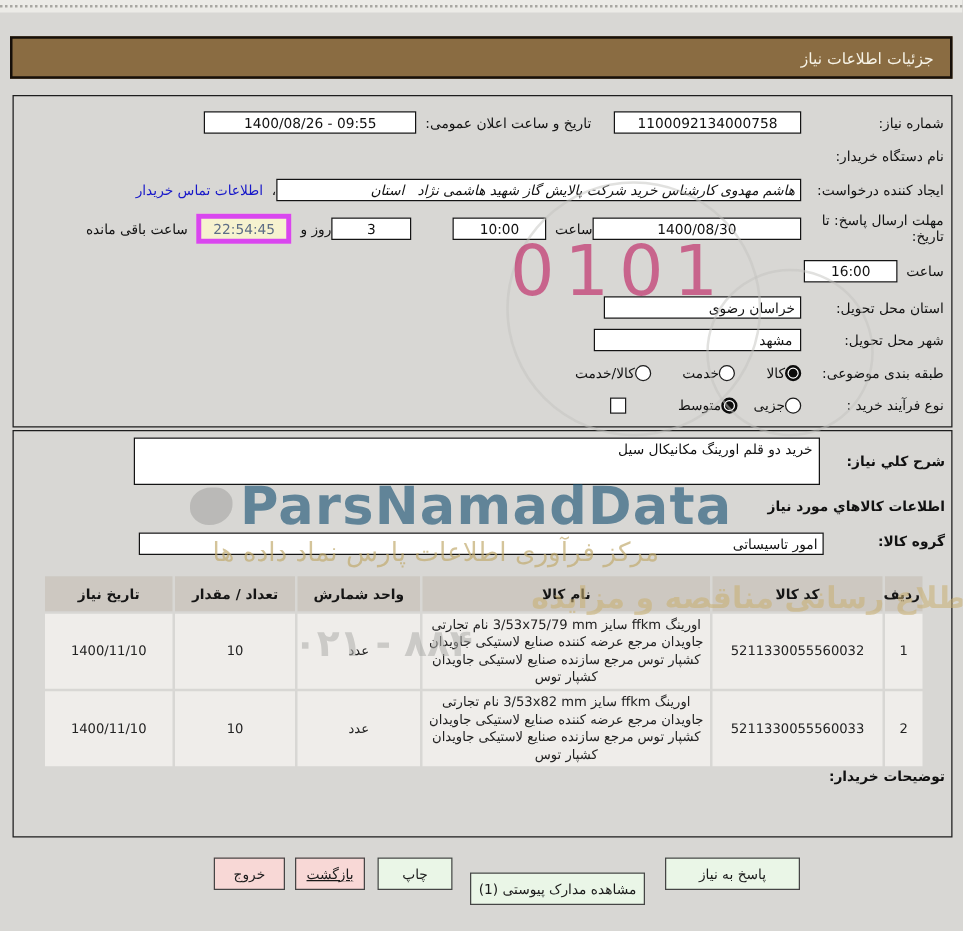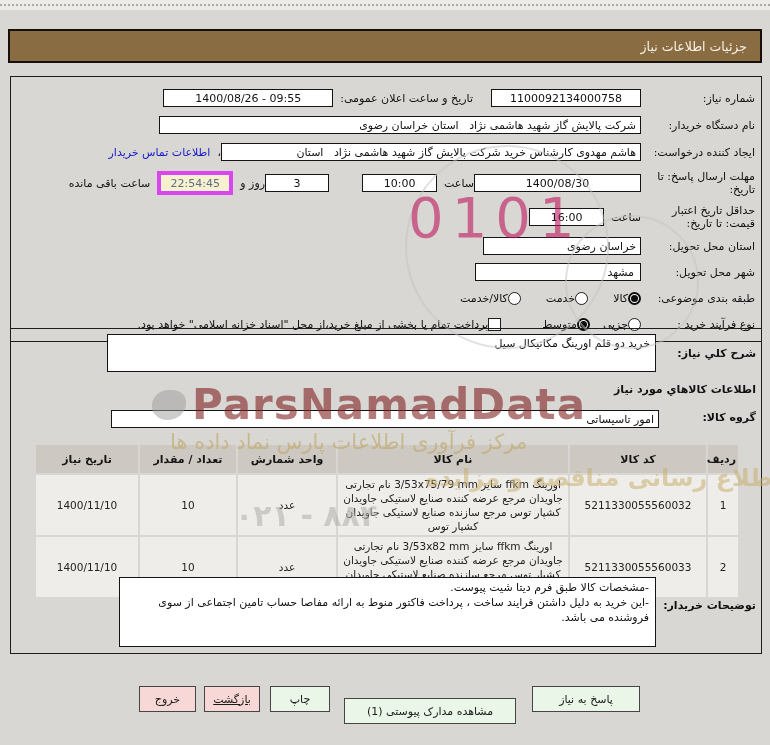--- a/index.html
+++ b/index.html
@@ -16,21 +16,21 @@
   
   .titlebar{
     top:29px;left:8px;right:8px;height:30px;
     background:#8a6c42;border:2px solid #17100a;
     display:flex;align-items:center;padding-right:13px;
     color:#f7f3e6;font-size:12.5px;
   }
   
   .panel{border:1px solid #1d1d1d;left:10px;right:8px;background:transparent;}
   .panel1{top:76px;height:264px;}
-  .panel2{top:328px;height:324px;padding-left:36px;}
+  .panel2{top:344px;height:324px;padding-left:36px;}
   
   .frow{position:absolute;left:6px;right:6px;display:flex;align-items:center;}
   .lblcol{flex:0 0 112px;line-height:13px;padding-left:2px;}
   .fld{
     background:#fff;border:1px solid #141414;height:16px;
     display:flex;align-items:center;overflow:hidden;white-space:pre;
   }
   .fld.center{justify-content:center;}
   .fld.rt{justify-content:flex-start;padding-right:4px;}
   .ltr{direction:ltr;unicode-bidi:embed;}
@@ -64,28 +64,28 @@
   .notesbox{left:108px;width:537px;top:248px;height:70px;background:#fff;border:1px solid #141414;
     padding:2px 6px;box-sizing:border-box;line-height:15px;overflow:hidden;}
   .noteslbl{right:5px;top:270px;width:98px;}
   
   .btnrow{top:685px;left:0;right:0;height:28px;display:flex;align-items:center;padding-right:130px;}
   .btn{height:26px;border:1px solid #454545;display:flex;align-items:center;justify-content:center;
     box-sizing:border-box;cursor:pointer;font-size:11px;color:#1a1a1a;}
   .btn.green{background:#eaf6e7;}
   .btn.pink{background:#f8d8d6;}
   .w-respond{width:108px;margin-left:16px;}
-  .w-docs{width:172px;margin-left:14px;margin-top:24px;}
+  .w-docs{width:140px;margin-left:14px;margin-top:24px;}
   .w-print{width:60px;margin-left:10px;}
   .w-back{width:56px;margin-left:8px;text-decoration:underline;}
   .w-exit{width:57px;}
   
   .wm{position:absolute;pointer-events:none;z-index:10;}
   .wm-circle{border:2px solid #c4c4c0;border-radius:50%;opacity:.5;}
-  .wm-brand{font-size:42px;font-weight:bold;color:#7f1d1d;opacity:.58;direction:ltr;letter-spacing:1px;}
+  .wm-brand{font-size:42px;font-weight:bold;color:#0c4a6e;opacity:.58;direction:ltr;letter-spacing:1px;}
   .wm-blob{width:34px;height:30px;background:#9c9c9a;border-radius:50% 40% 55% 45%;opacity:.5;}
   .wm-gold1{font-size:21px;color:#c2ac70;opacity:.7;white-space:nowrap;}
   .wm-gold2{font-size:24px;font-weight:bold;color:#c9b071;opacity:.55;white-space:nowrap;}
   .wm-phone{font-size:30px;font-weight:bold;color:#aeaeab;opacity:.55;direction:ltr;letter-spacing:3px;}
   .wm-digits{font-size:56px;font-weight:normal;color:#be185d;opacity:.6;direction:ltr;letter-spacing:8px;}
   .content{position:relative;z-index:2;}
 </style>
 </head>
 <body>
 
@@ -103,44 +103,42 @@
     <div class="frow" style="top:12px;height:18px;">
       <div class="lblcol">شماره نیاز:</div>
       <div class="fld center ltr" style="width:148px;">1100092134000758</div>
       <span class="sp18"></span>
       <span class="gap">تاریخ و ساعت اعلان عمومی:</span>
       <div class="fld center ltr gap" style="width:168px;">1400/08/26 - 09:55</div>
     </div>
 
     <div class="frow" style="top:39px;height:18px;">
       <div class="lblcol">نام دستگاه خریدار:</div>
-      <div class="fld rt" style="width:476px;">شرکت پالایش گاز شهید هاشمی نژاد   استان خراسان رضوی</div>
     </div>
 
     <div class="frow" style="top:66px;height:18px;">
       <div class="lblcol">ایجاد کننده درخواست:</div>
-      <div class="fld rt" style="width:414px;">هاشم مهدوی کارشناس خرید شرکت پالایش گاز شهید هاشمی نژاد   استان</div>
+      <div class="fld rt" style="width:414px;font-style:italic;">هاشم مهدوی کارشناس خرید شرکت پالایش گاز شهید هاشمی نژاد   استان</div>
       <span class="gap">،</span>
       <span class="link gap">اطلاعات تماس خریدار</span>
     </div>
 
     <div class="frow" style="top:92px;height:28px;">
       <div class="lblcol">مهلت ارسال پاسخ: تا تاریخ:</div>
       <div class="fld center ltr" style="width:165px;">1400/08/30</div>
       <span class="gap">ساعت</span>
       <div class="fld center ltr gap" style="width:73px;">10:00</div>
       <span class="sp26"></span>
       <div class="fld center" style="width:62px;">3</div>
       <span class="gap">روز و</span>
       <div class="countdown ltr gap" style="width:68px;">22:54:45</div>
       <span class="gap">ساعت باقی مانده</span>
     </div>
 
     <div class="frow" style="top:126px;height:28px;">
-      <div class="lblcol">حداقل تاریخ اعتبار قیمت: تا تاریخ:</div>
       <span class="gap">ساعت</span>
       <div class="fld center ltr gap" style="width:73px;">16:00</div>
     </div>
 
     <div class="frow" style="top:160px;height:18px;">
       <div class="lblcol">استان محل تحویل:</div>
       <div class="fld rt" style="width:152px;">خراسان رضوی</div>
     </div>
 
     <div class="frow" style="top:186px;height:18px;">
@@ -162,21 +160,20 @@
 
     <div class="frow" style="top:238px;height:18px;">
       <div class="lblcol">نوع فرآیند خرید :</div>
       <span class="radio"></span>
       <span class="gap">جزیی</span>
       <span class="sp6"></span>
       <span class="radio checked"></span>
       <span class="gap">متوسط</span>
       <span class="sp34"></span>
       <span class="checkbox"></span>
-      <span class="gap">پرداخت تمام یا بخشی از مبلغ خرید،از محل "اسناد خزانه اسلامی" خواهد بود.</span>
     </div>
 
   </div>
 
   <div class="abs panel panel2">
 
     <div class="abs b" style="right:5px;top:18px;width:96px;">شرح کلي نیاز:</div>
     <div class="abs descbox">خرید دو قلم اورینگ مکانیکال سیل</div>
 
     <div class="abs b" style="right:5px;top:54px;margin-left:16px;">اطلاعات کالاهاي مورد نیاز</div>
@@ -217,24 +214,20 @@
           <td class="ltr">5211330055560033</td>
           <td>اورینگ ffkm سایز 3/53x82 mm نام تجارتی جاویدان مرجع عرضه کننده صنایع لاستیکی جاویدان کشپار توس مرجع سازنده صنایع لاستیکی جاویدان کشپار توس</td>
           <td>عدد</td>
           <td>10</td>
           <td class="ltr">1400/11/10</td>
         </tr>
       </tbody>
     </table>
 
     <div class="abs b noteslbl">توضیحات خریدار:</div>
-    <div class="abs notesbox">
-      <div>-مشخصات کالا طبق فرم دیتا شیت پیوست.</div>
-      <div>-این خرید به دلیل داشتن فرایند ساخت ، پرداخت فاکتور منوط به ارائه مفاصا حساب تامین اجتماعی از سوی فروشنده می باشد.</div>
-    </div>
 
   </div>
 
   <div class="abs btnrow">
     <div class="btn green w-respond">پاسخ به نیاز</div>
     <div class="btn green w-docs">مشاهده مدارک پیوستی (1)</div>
     <div class="btn green w-print">چاپ</div>
     <div class="btn pink w-back">بازگشت</div>
     <div class="btn pink w-exit">خروج</div>
   </div>

